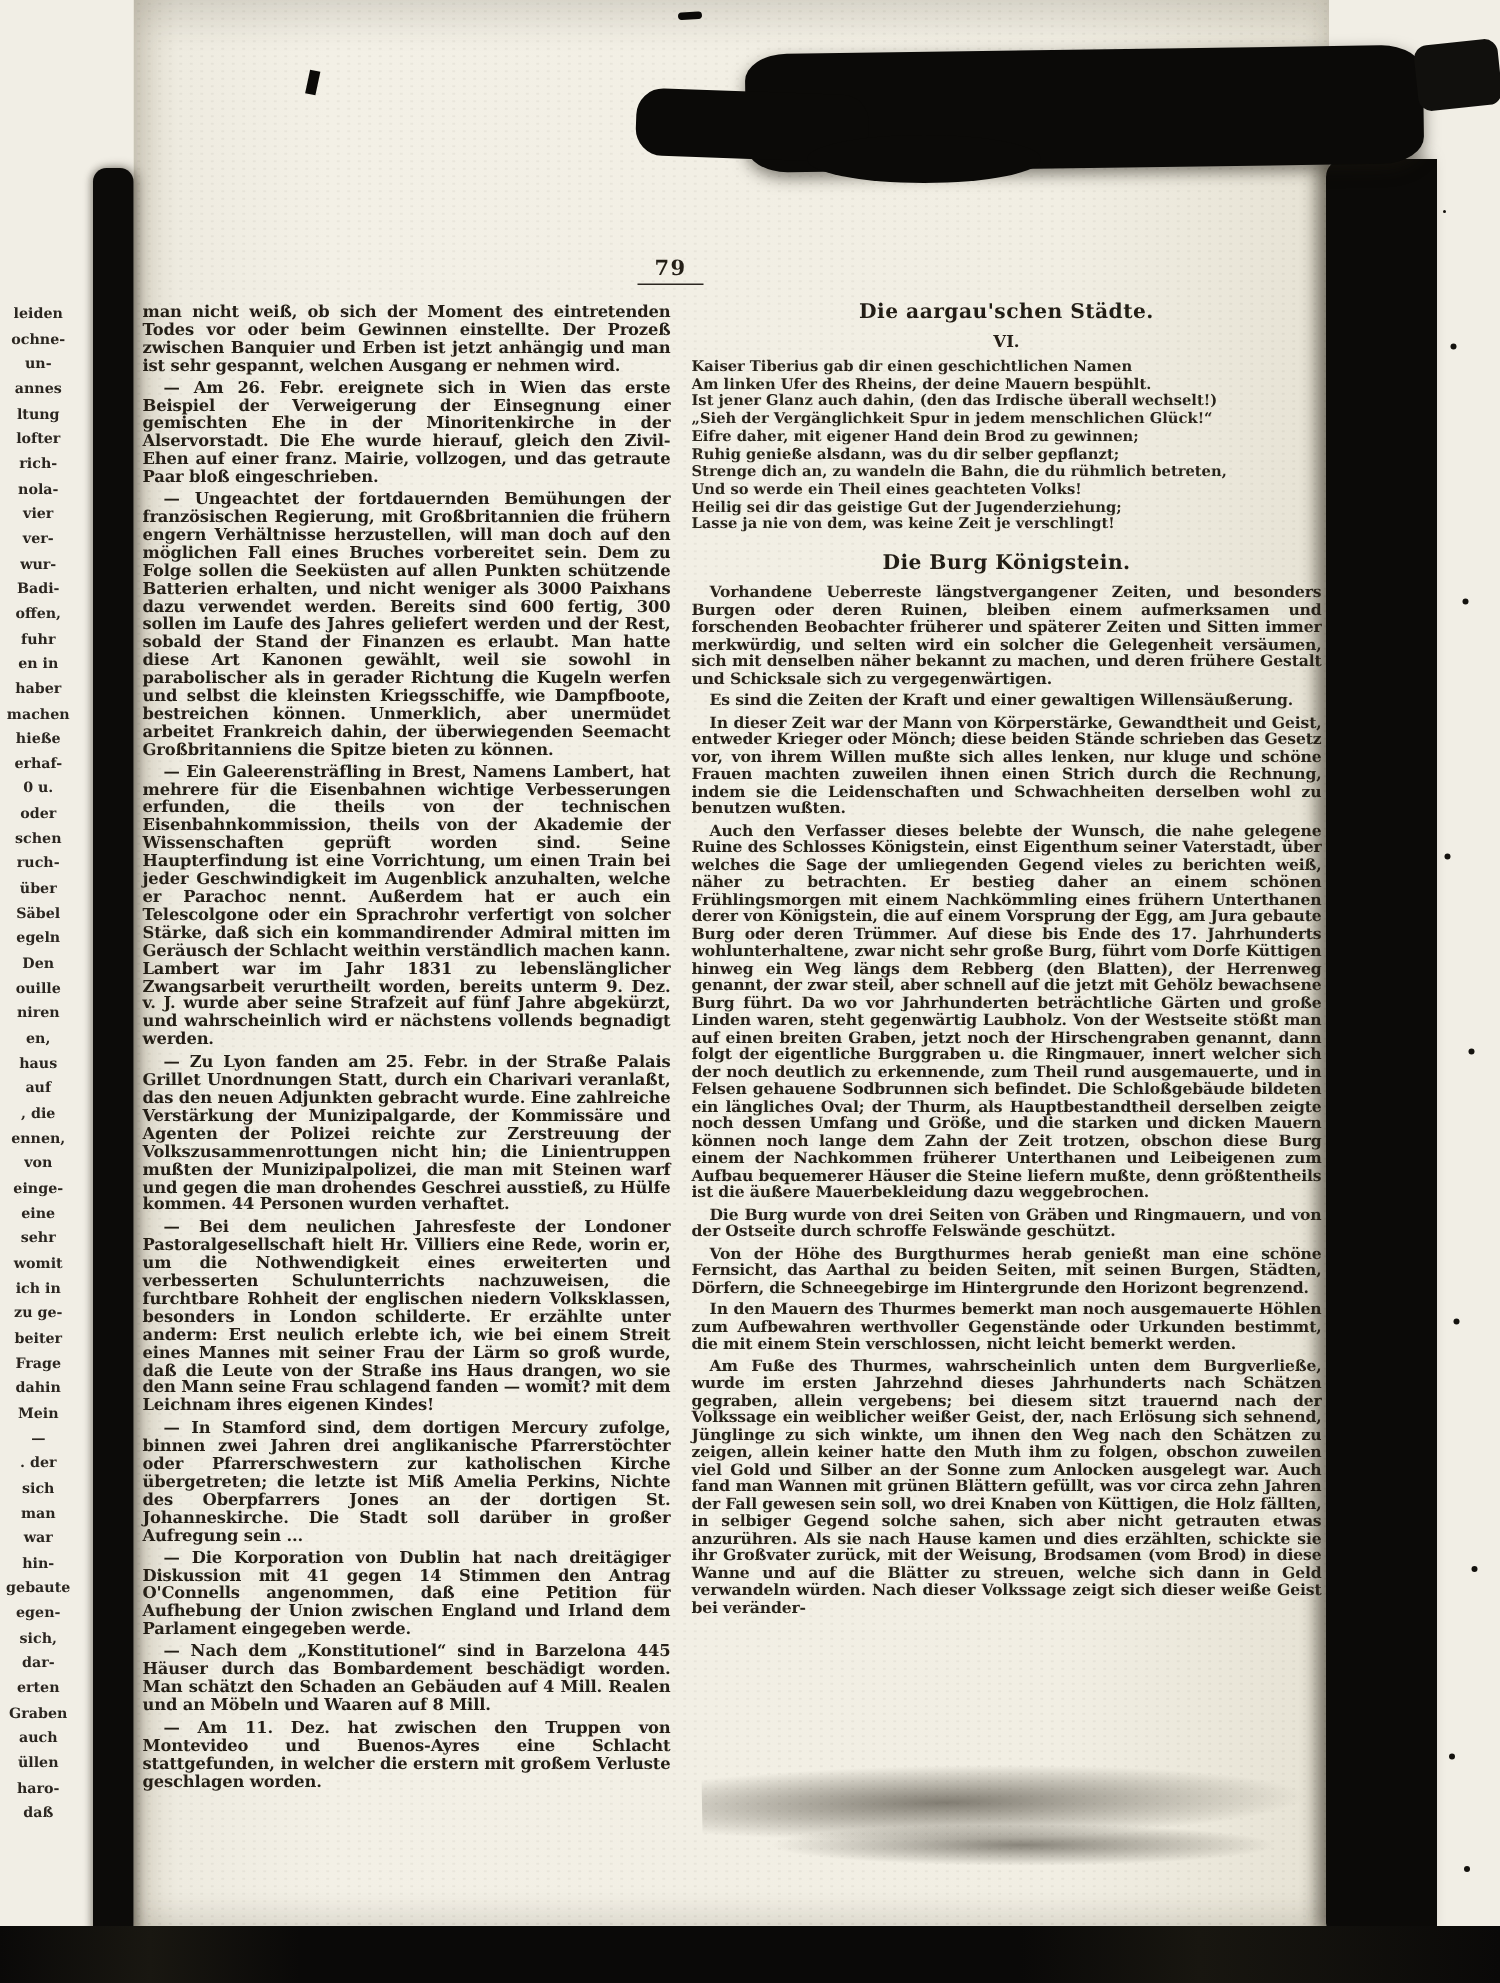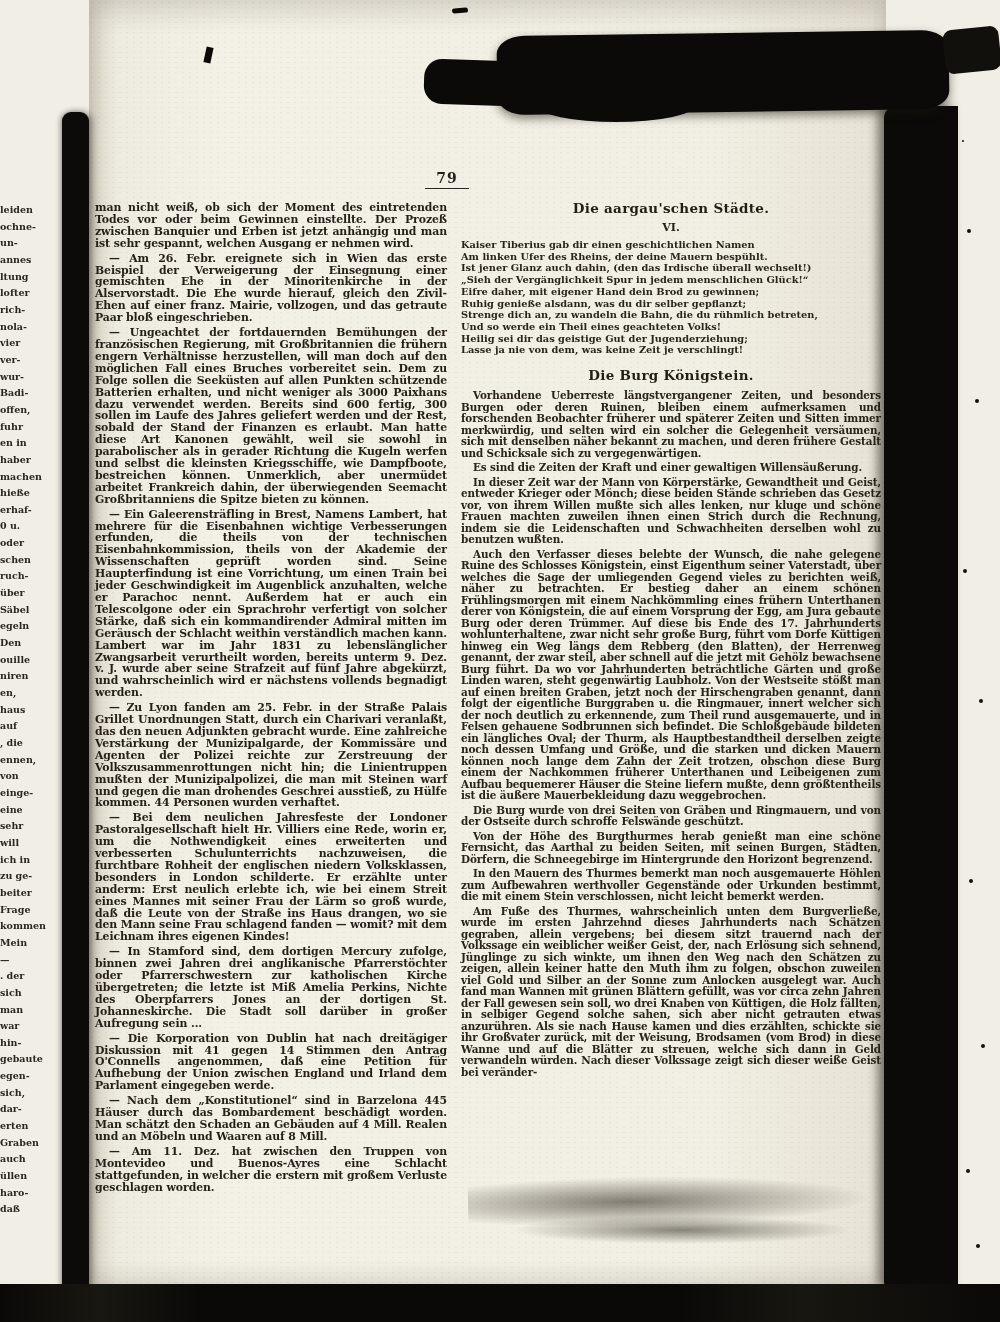--- a/index.html
+++ b/index.html
@@ -5,21 +5,21 @@
   html,body { margin:0; padding:0; background:#555; }
   .scan {
     position:relative; width:1000px; height:1322px; overflow:hidden;
     background:#f1eee5;
     font-family:"DejaVu Serif", serif;
   }
   
   .margin-strip {
     position:absolute; left:0; top:205px; width:56px; height:1010px;
     display:flex; flex-direction:column; justify-content:space-between;
-    align-items:flex-start; padding-right:5px; box-sizing:border-box;
+    align-items:center; padding-right:5px; box-sizing:border-box;
   }
   .fragment {
     font-size:9.5px; font-weight:bold; color:#2b2620; line-height:10px;
     white-space:nowrap;
   }
   
   .bar-left {
     position:absolute; left:62px; top:112px; width:27px; height:1176px;
     background:#0c0b09; border-radius:9px 9px 0 0;
     box-shadow:3px 0 7px rgba(45,40,28,.45), -2px 0 5px rgba(45,40,28,.35);
@@ -124,26 +124,26 @@
       <div class="fragment">niren</div>
       <div class="fragment">en,</div>
       <div class="fragment">haus</div>
       <div class="fragment">auf</div>
       <div class="fragment">, die</div>
       <div class="fragment">ennen,</div>
       <div class="fragment">von</div>
       <div class="fragment">einge-</div>
       <div class="fragment">eine</div>
       <div class="fragment">sehr</div>
-      <div class="fragment">will</div>
+      <div class="fragment">womit</div>
       <div class="fragment">ich in</div>
       <div class="fragment">zu ge-</div>
       <div class="fragment">beiter</div>
       <div class="fragment">Frage</div>
-      <div class="fragment">kommen</div>
+      <div class="fragment">dahin</div>
       <div class="fragment">Mein</div>
       <div class="fragment">—</div>
       <div class="fragment">. der</div>
       <div class="fragment">sich</div>
       <div class="fragment">man</div>
       <div class="fragment">war</div>
       <div class="fragment">hin-</div>
       <div class="fragment">gebaute</div>
       <div class="fragment">egen-</div>
       <div class="fragment">sich,</div>

